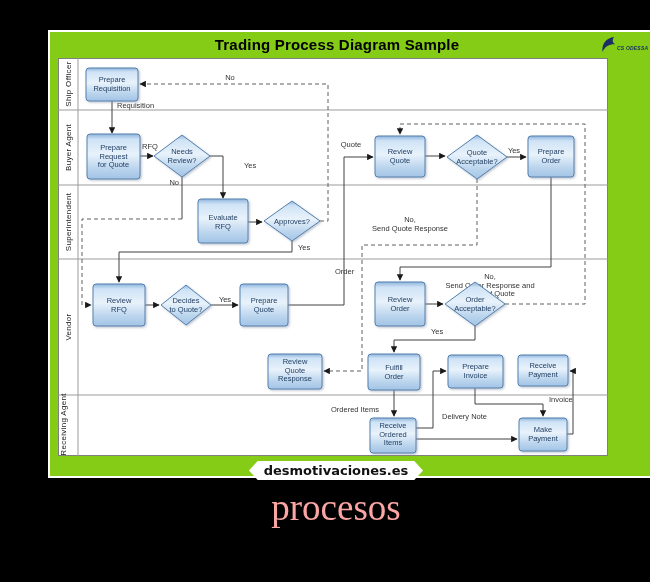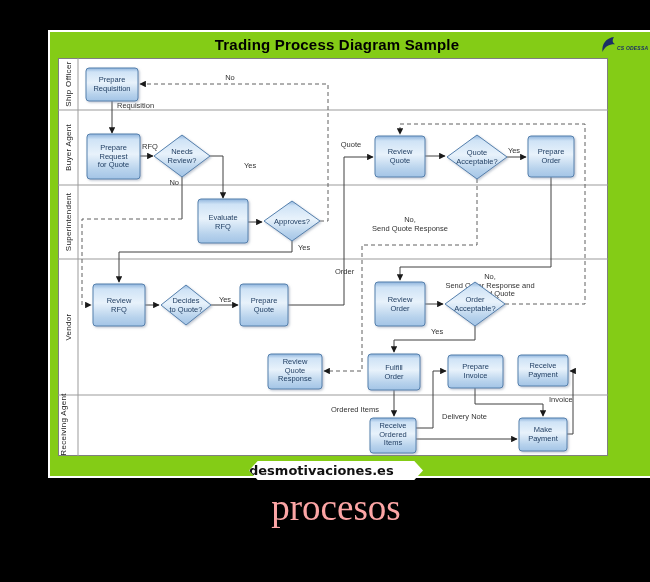--- a/index.html
+++ b/index.html
@@ -22,21 +22,21 @@
   .el{font-size:7.5px;fill:#333;}
   .ll{font-size:8px;fill:#222;text-anchor:middle;letter-spacing:.3px;}
   .lane-line{stroke:#9b9b9b;stroke-width:1;}
   .flow{stroke:#404040;stroke-width:1;fill:none;}
   .flow-d{stroke:#606060;stroke-width:1;fill:none;stroke-dasharray:4 3;}
   .node-shape{fill:url(#bx);stroke:#5580ad;stroke-width:1;}
   .banner{
     position:absolute;left:249px;top:461px;width:174px;height:19px;z-index:5;
     background:#fff;
     clip-path:polygon(0 50%,5% 0,95% 0,100% 50%,95% 100%,5% 100%);
-    text-align:left;font-family:"DejaVu Sans",sans-serif;
+    text-align:center;font-family:"DejaVu Sans",sans-serif;
     font-size:13px;font-weight:bold;color:#111;line-height:19px;letter-spacing:0;
   }
   .caption{
     position:absolute;top:486px;left:48px;width:576px;text-align:center;
     font-family:"Liberation Serif",serif;font-size:37px;color:#fca5a5;
   }
   .logo-text{font-size:5px;font-weight:bold;font-style:italic;fill:#1b2f66;letter-spacing:.2px;}
 </style>
 </head>
 <body>

